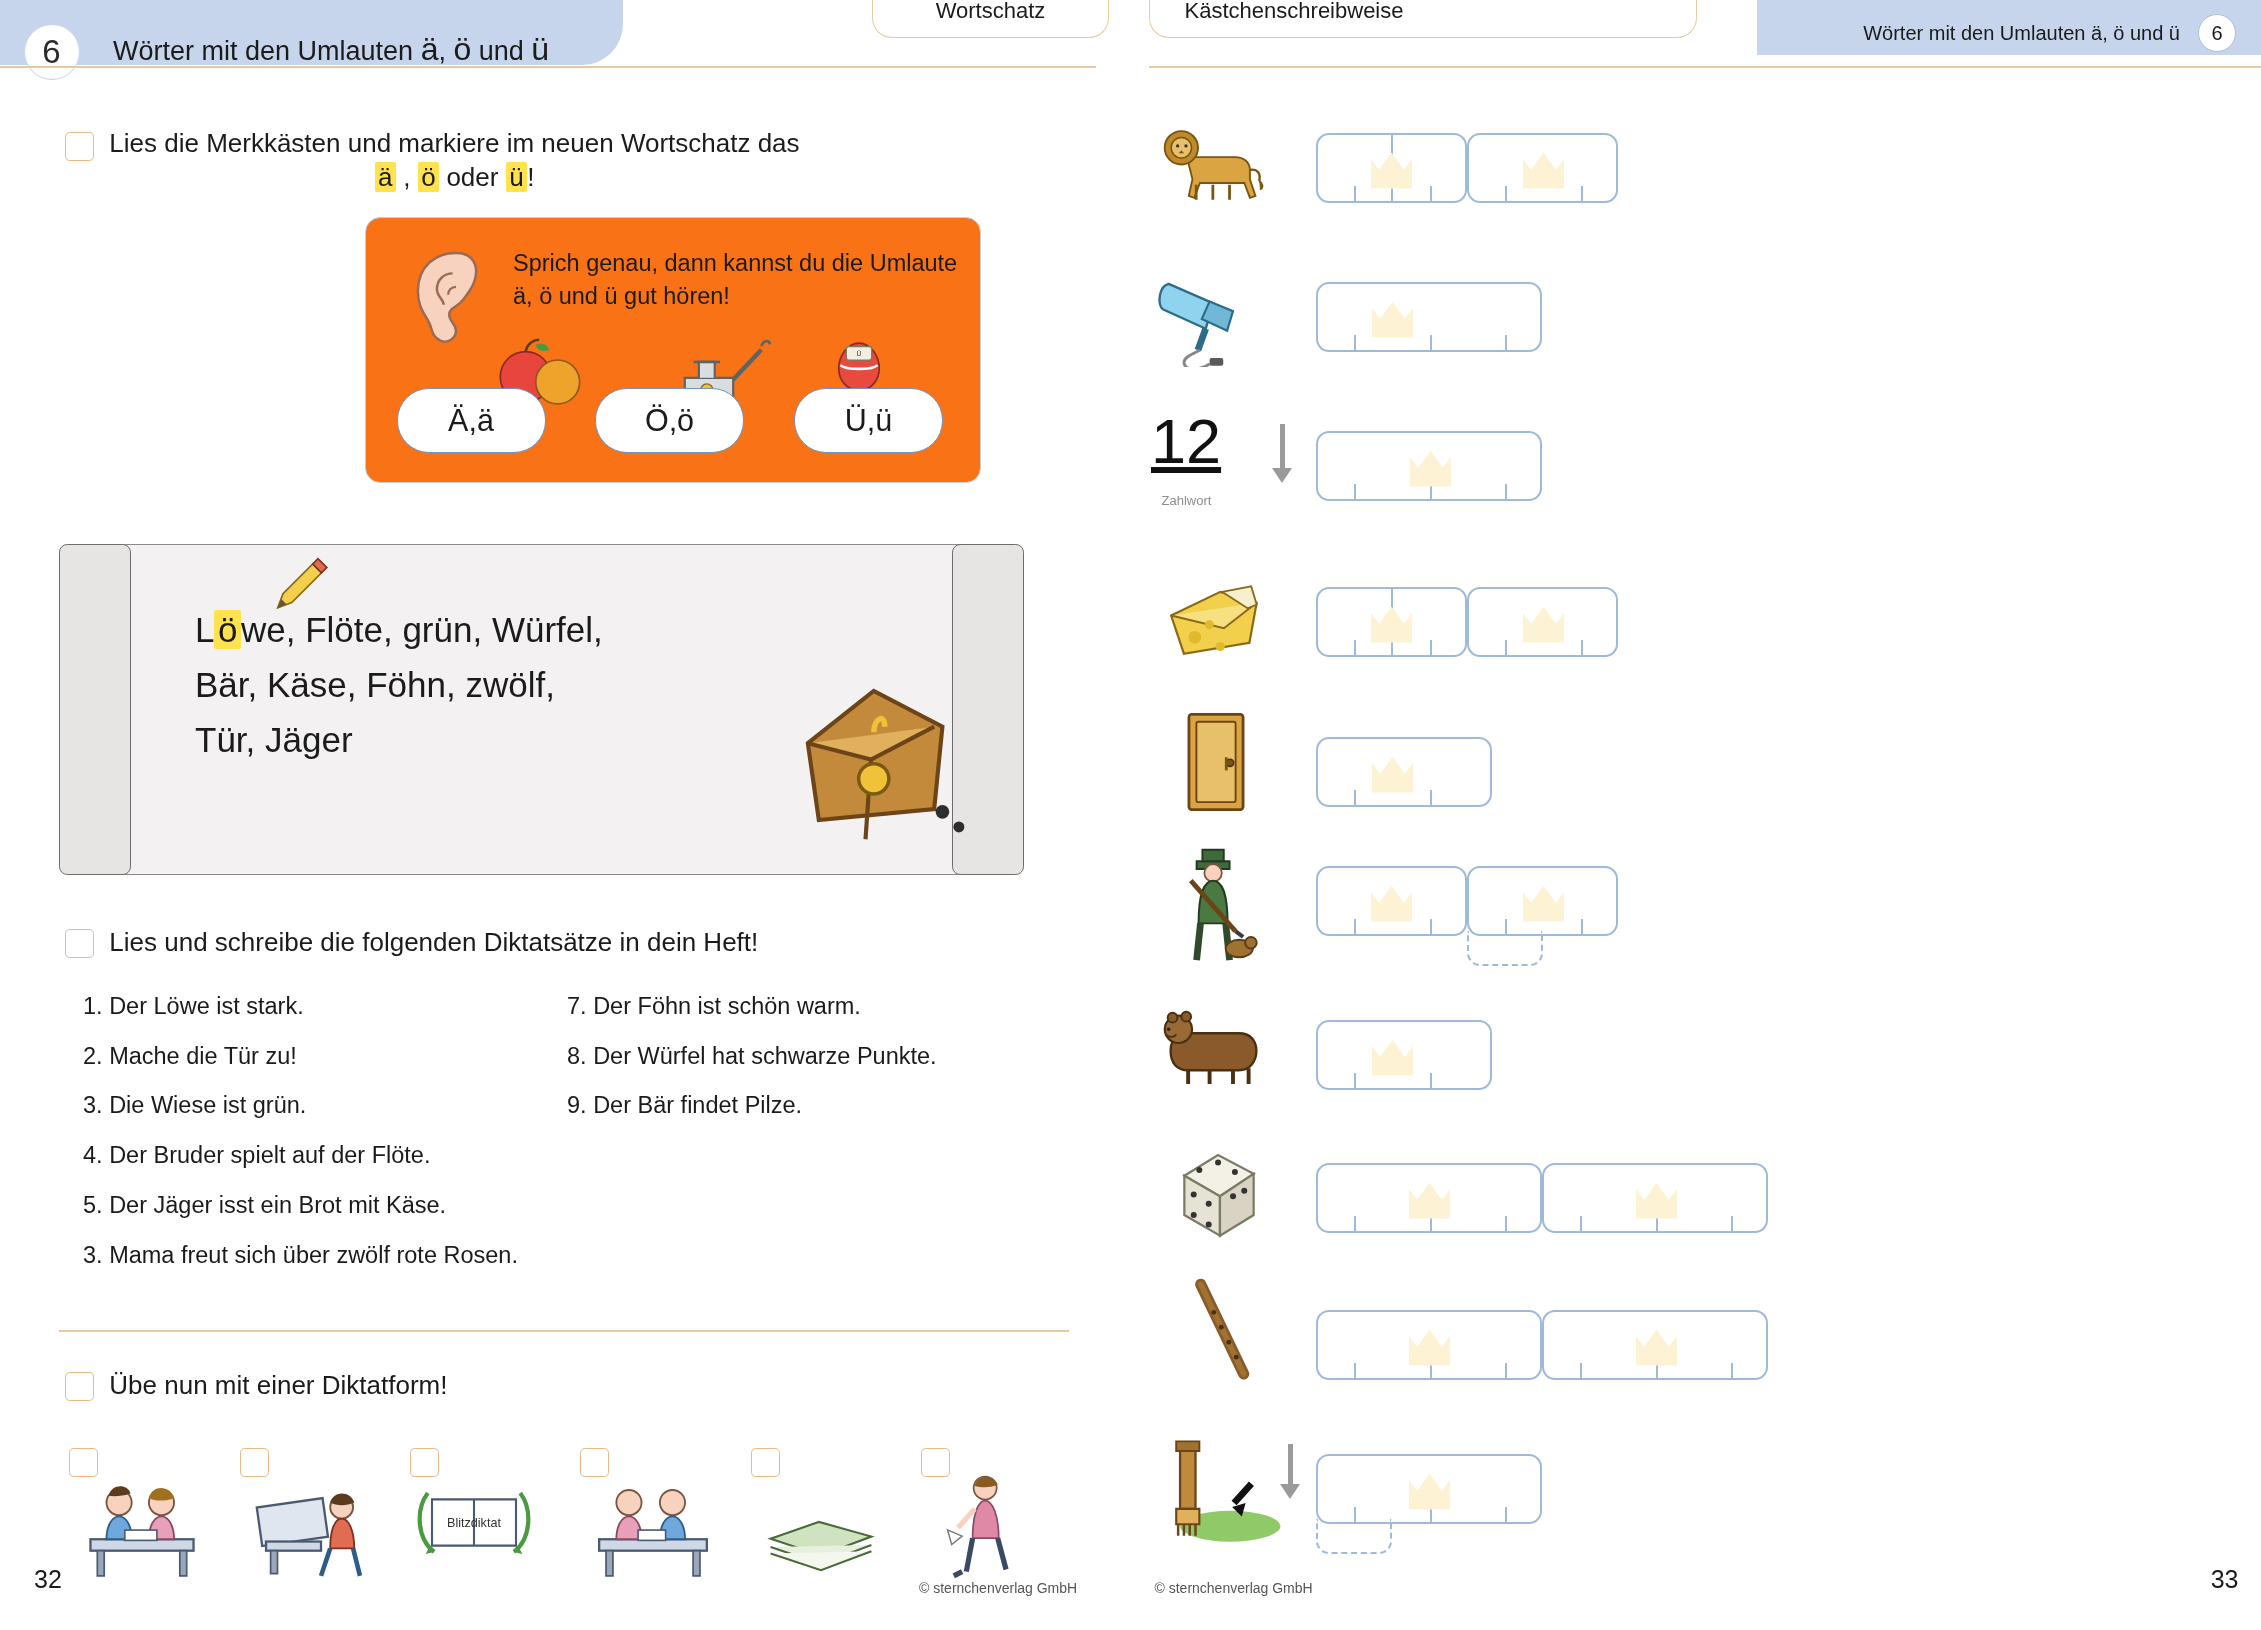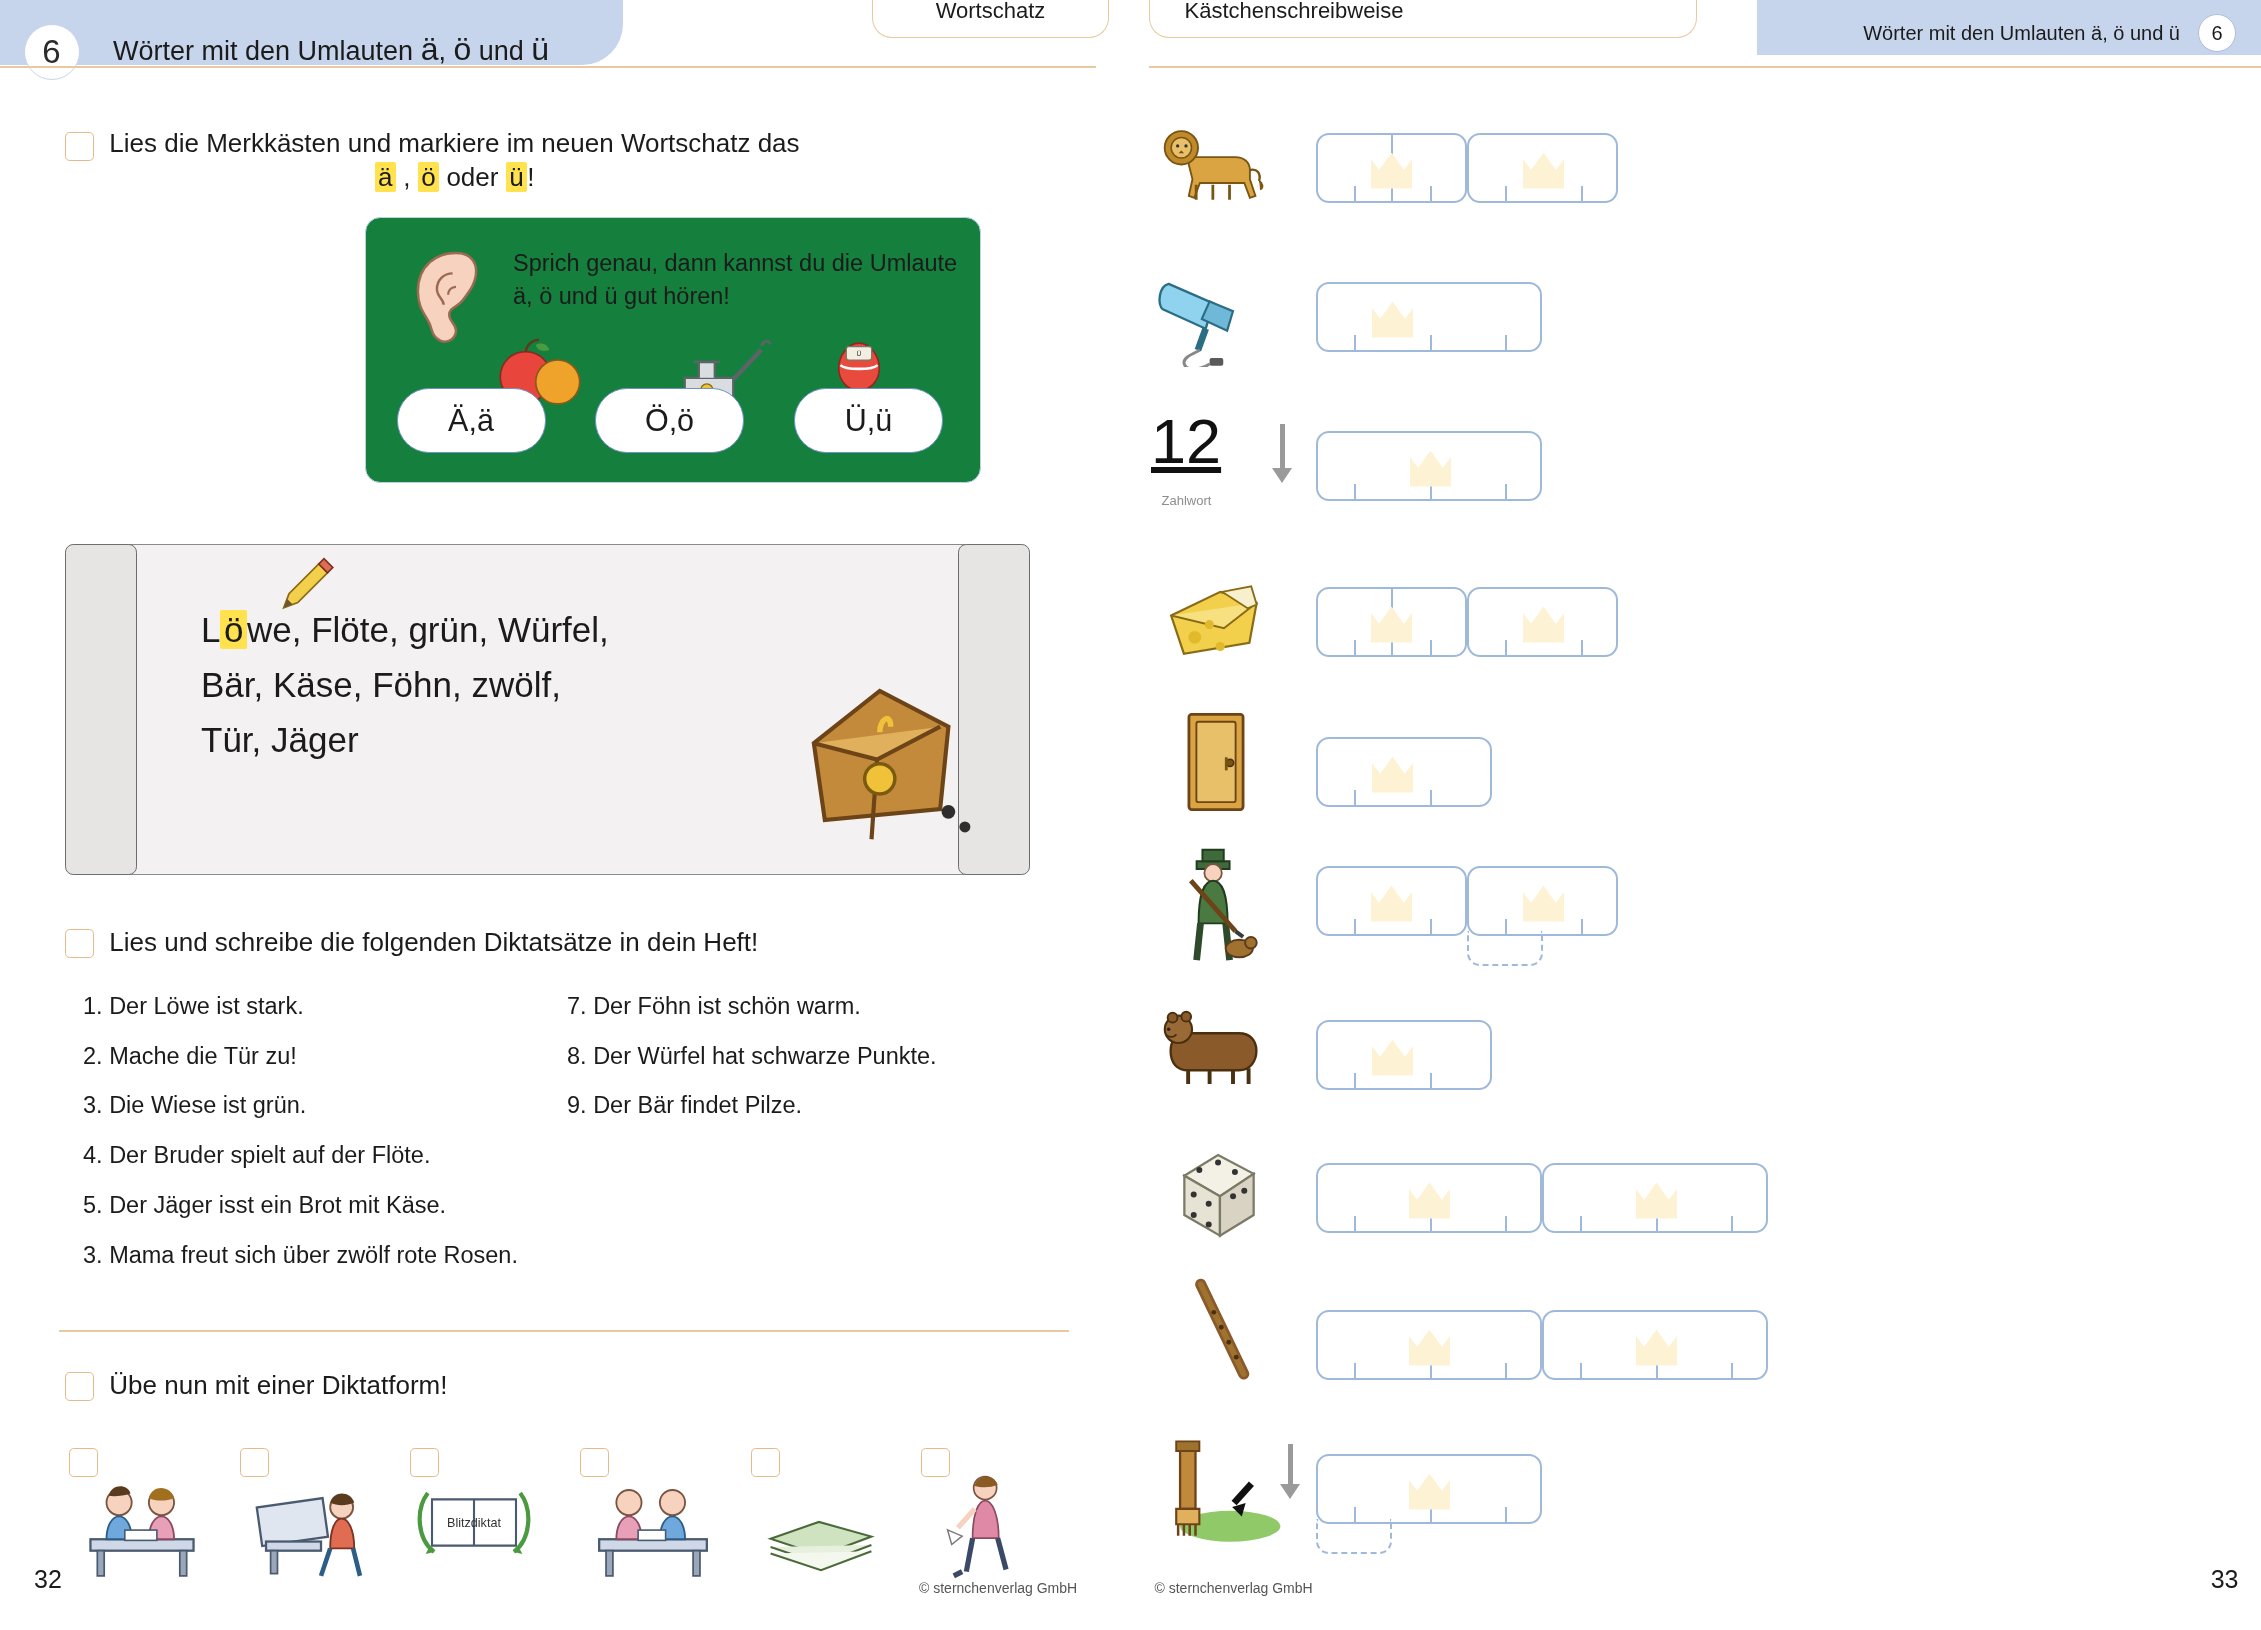--- a/index.html
+++ b/index.html
@@ -48,32 +48,32 @@
     width:27px;height:27px;border:1.8px solid #e8b887;border-radius:4.7px;background:#fff;
     display:inline-block;
   }
   .task{position:absolute;display:flex;gap:15.3px;}
   .task-text{font-size:26px;line-height:34px;color:#1b1b1b;}
   .hl{background:#ffe24d;padding:0 3.5px;border-radius:1.8px;}
 
   
   .merk{
     position:absolute;left:365px;top:217px;width:614px;height:264px;
-    border:1.8px solid #bcd0e8;border-radius:15.3px;background:#15803d;
+    border:1.8px solid #bcd0e8;border-radius:15.3px;background:#f97316;
   }
   .merk-text{
     position:absolute;left:147px;top:29px;width:446px;font-size:23.5px;line-height:33px;color:#1b1b1b;
   }
   .oval{
     position:absolute;width:147px;height:63px;border:1.8px solid #6f93c4;border-radius:32px;
     background:#fff;display:flex;align-items:center;justify-content:center;
     font-size:30.5px;color:#1b1b1b;text-align:right;
   }
   
-  .scroll-wrap{position:absolute;left:54px;top:532px;width:1010px;height:352px;}
+  .scroll-wrap{position:absolute;left:48px;top:532px;width:1010px;height:352px;}
   .scroll-body{
     position:absolute;left:47px;top:11.7px;width:922px;height:329px;
     background:#f3f1f1;border:1.8px solid #8a8a8a;border-radius:7px;
   }
   .scroll-words{
     position:absolute;left:147px;top:70px;width:558px;
     font-size:35px;line-height:55px;color:#1b1b1b;
   }
   .roll{
     position:absolute;width:70px;height:329px;background:#e7e4e4;border:1.8px solid #6d6d6d;border-radius:8.2px;

